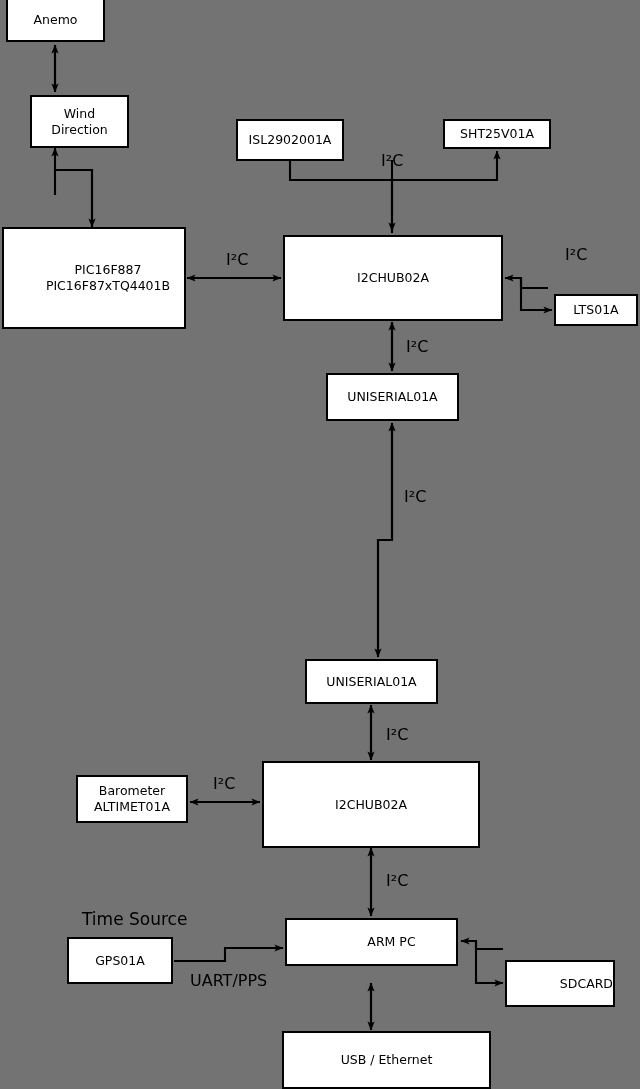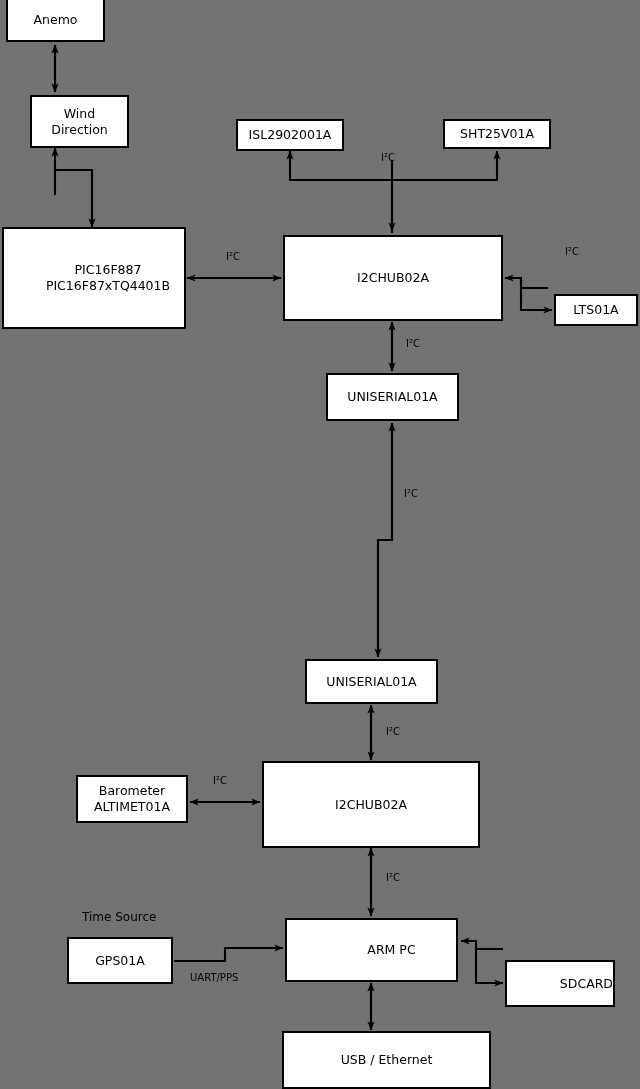--- a/index.html
+++ b/index.html
@@ -37,30 +37,30 @@
     line-height: 1.25;
     z-index: 2;
   }
   .node span {
     display: block;
     white-space: pre-line;
   }
   .edge-label {
     position: absolute;
     color: #000000;
-    font-size: 10px;
+    font-size: 16px;
     line-height: 1;
     white-space: nowrap;
     z-index: 3;
     background: transparent;
   }
   .free-label {
     position: absolute;
     color: #000000;
-    font-size: 12px;
+    font-size: 17px;
     line-height: 1;
     white-space: nowrap;
     z-index: 3;
   }
 </style>
 </head>
 <body>
 
 <div id="diagram">
 
@@ -121,21 +121,21 @@
   <div class="node" style="left:6px; top:95px; width:99px; height:53px;margin-left:24px;">
     <span>Wind
 Direction</span>
   </div>
 
   <div class="node" style="left:2px; top:227px; width:184px; height:102px;padding-left:28px;">
     <span>PIC16F887
 PIC16F87xTQ4401B</span>
   </div>
 
-  <div class="node" style="left:236px; top:119px; width:108px; height:32px;">
+  <div class="node" style="left:236px; top:119px; width:108px; height:42px;">
     <span>ISL2902001A</span>
   </div>
 
   <div class="node" style="left:443px; top:119px; width:108px; height:30px;">
     <span>SHT25V01A</span>
   </div>
 
   <div class="node" style="left:283px; top:235px; width:220px; height:86px;">
     <span>I2CHUB02A</span>
   </div>
@@ -158,21 +158,21 @@
   </div>
 
   <div class="node" style="left:262px; top:761px; width:218px; height:87px;">
     <span>I2CHUB02A</span>
   </div>
 
   <div class="node" style="left:67px; top:937px; width:106px; height:47px;">
     <span>GPS01A</span>
   </div>
 
-  <div class="node" style="left:285px; top:918px; width:173px; height:64px;padding-left:40px;">
+  <div class="node" style="left:285px; top:918px; width:173px; height:48px;padding-left:40px;">
     <span>ARM PC</span>
   </div>
 
   <div class="node" style="left:505px; top:960px; width:110px; height:47px;justify-content:flex-end;">
     <span>SDCARD</span>
   </div>
 
   <div class="node" style="left:282px; top:1031px; width:209px; height:58px;">
     <span>USB / Ethernet</span>
   </div>

